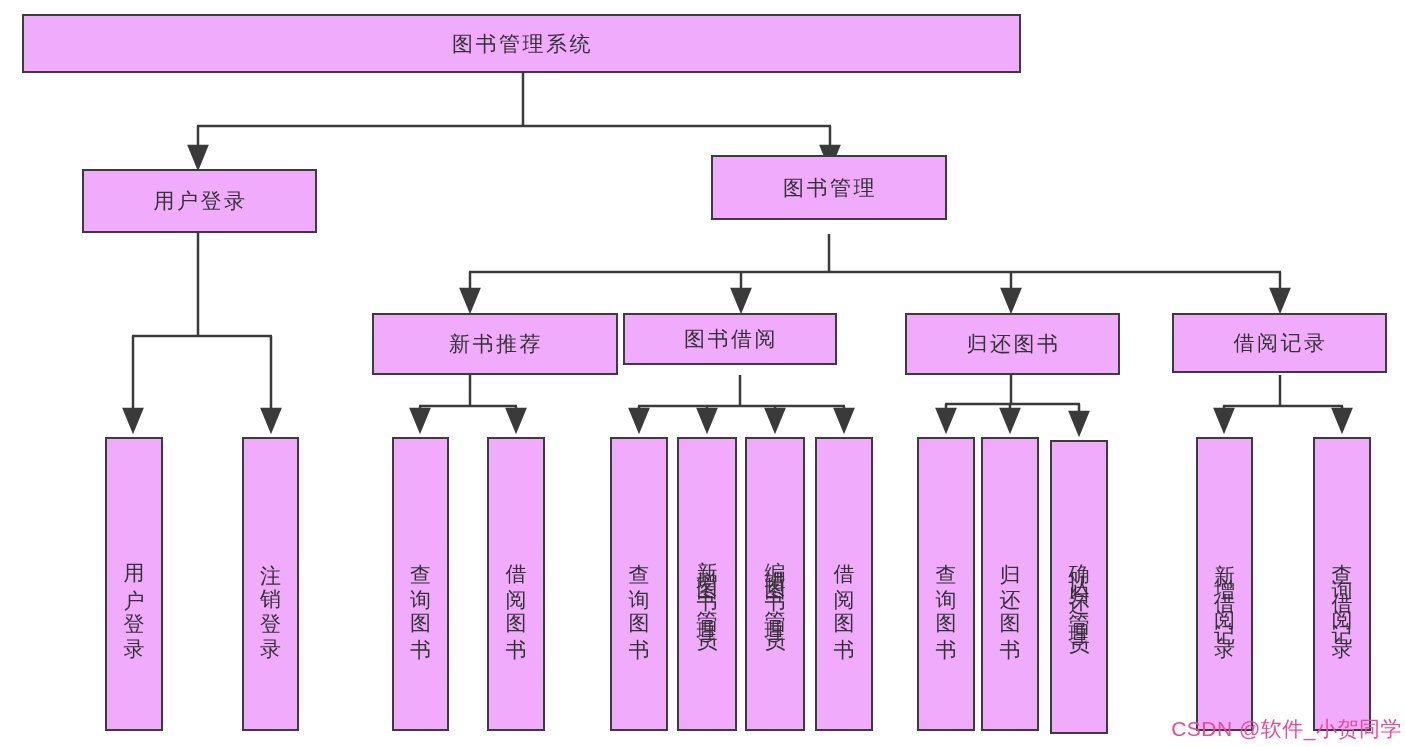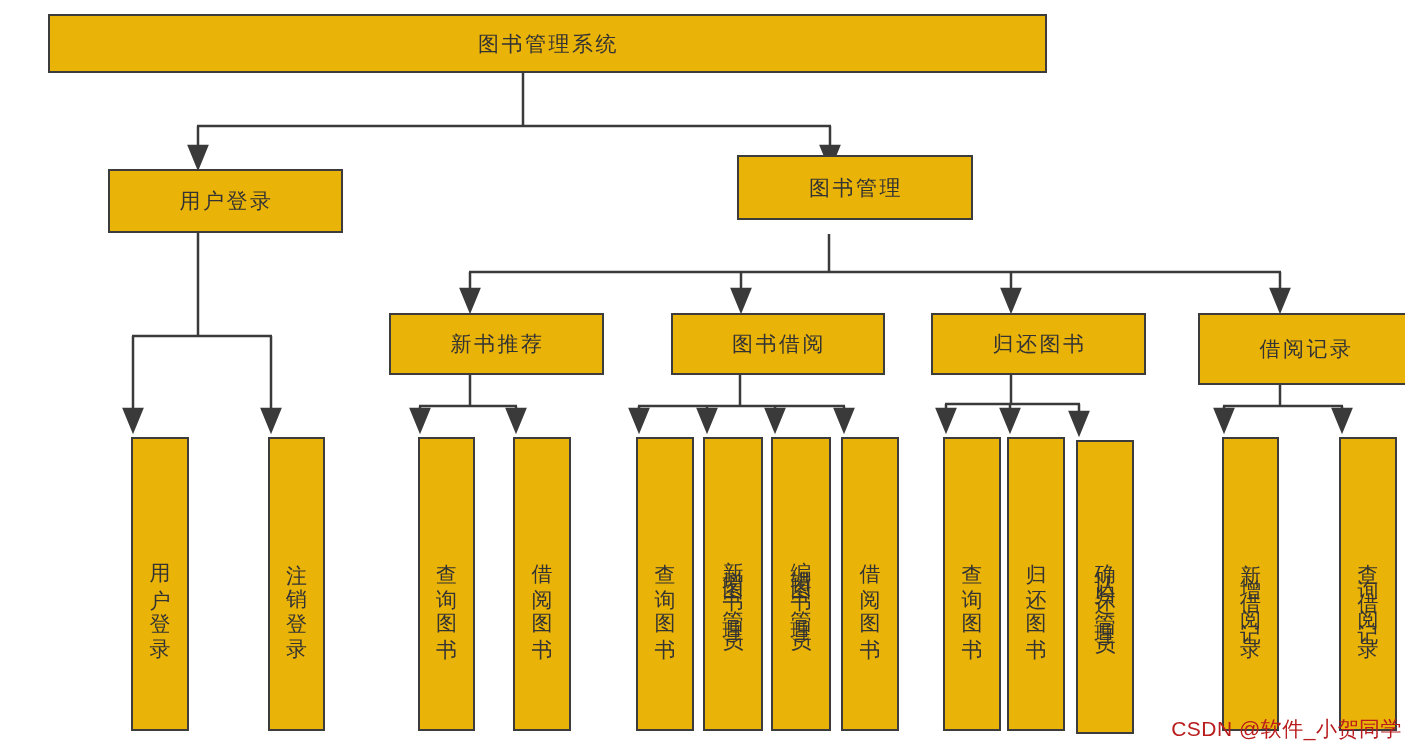--- a/index.html
+++ b/index.html
@@ -2,31 +2,31 @@
 <html><head>
 <meta charset="utf-8">
 <style>
   html,body{margin:0;padding:0;background:#fff;}
   .stage{
     position:relative;width:1405px;height:747px;background:#ffffff;overflow:hidden;
     font-family:"Liberation Sans","DejaVu Sans",sans-serif;color:#333333;
   }
   svg.connectors{position:absolute;left:0;top:0;z-index:1;}
   .box{
-    position:absolute;z-index:2;background:#eab308;border:2.5px solid #3c3c3c;
-    display:flex;align-items:center;justify-content:center;box-sizing:border-box;margin-left:26px;
+    position:absolute;z-index:2;background:#f0abfc;border:2.5px solid #3c3c3c;
+    display:flex;align-items:center;justify-content:center;box-sizing:border-box;
   }
   .hbox .lbl{font-size:21px;letter-spacing:2.5px;padding-left:2px;white-space:nowrap;}
   .vbox .lbl{writing-mode:vertical-rl;text-orientation:mixed;font-size:21px;white-space:nowrap;}
   .sp4 .lbl{letter-spacing:25px;margin-top:25px;}
   .sp6 .lbl{letter-spacing:15px;margin-top:15px;}
   .sp9 .lbl{letter-spacing:10px;margin-top:10px;}
   .watermark{
     position:absolute;z-index:3;right:3px;bottom:4px;
-    font-size:21px;color:#b91c1c;letter-spacing:0.5px;white-space:nowrap;
+    font-size:21px;color:#ec4899;letter-spacing:0.5px;white-space:nowrap;
   }
 </style>
 </head>
 <body>
 
 <div class="stage">
 
   <svg class="connectors" width="1405" height="747" viewBox="0 0 1405 747">
     <g stroke="#3a3a3a" stroke-width="2.5" fill="#3a3a3a">
 
@@ -109,30 +109,30 @@
     <span class="lbl">图书管理系统</span>
   </div>
 
   <div class="box hbox" style="left:82px;top:169px;width:235px;height:64px">
     <span class="lbl">用户登录</span>
   </div>
   <div class="box hbox" style="left:711px;top:155px;width:236px;height:65px">
     <span class="lbl">图书管理</span>
   </div>
 
-  <div class="box hbox" style="left:363px;top:313px;width:215px;height:62px">
+  <div class="box hbox" style="left:372px;top:313px;width:246px;height:62px">
     <span class="lbl">新书推荐</span>
   </div>
-  <div class="box hbox" style="left:645px;top:313px;width:214px;height:62px">
+  <div class="box hbox" style="left:623px;top:313px;width:214px;height:52px">
     <span class="lbl">图书借阅</span>
   </div>
   <div class="box hbox" style="left:905px;top:313px;width:215px;height:62px">
     <span class="lbl">归还图书</span>
   </div>
-  <div class="box hbox" style="left:1172px;top:313px;width:215px;height:72px">
+  <div class="box hbox" style="left:1172px;top:313px;width:215px;height:60px">
     <span class="lbl">借阅记录</span>
   </div>
 
   <div class="box vbox sp4" style="left:105px;top:437px;width:58px;height:294px">
     <span class="lbl">用户登录</span>
   </div>
   <div class="box vbox sp4" style="left:242px;top:437px;width:57px;height:294px">
     <span class="lbl">注销登录</span>
   </div>
 

